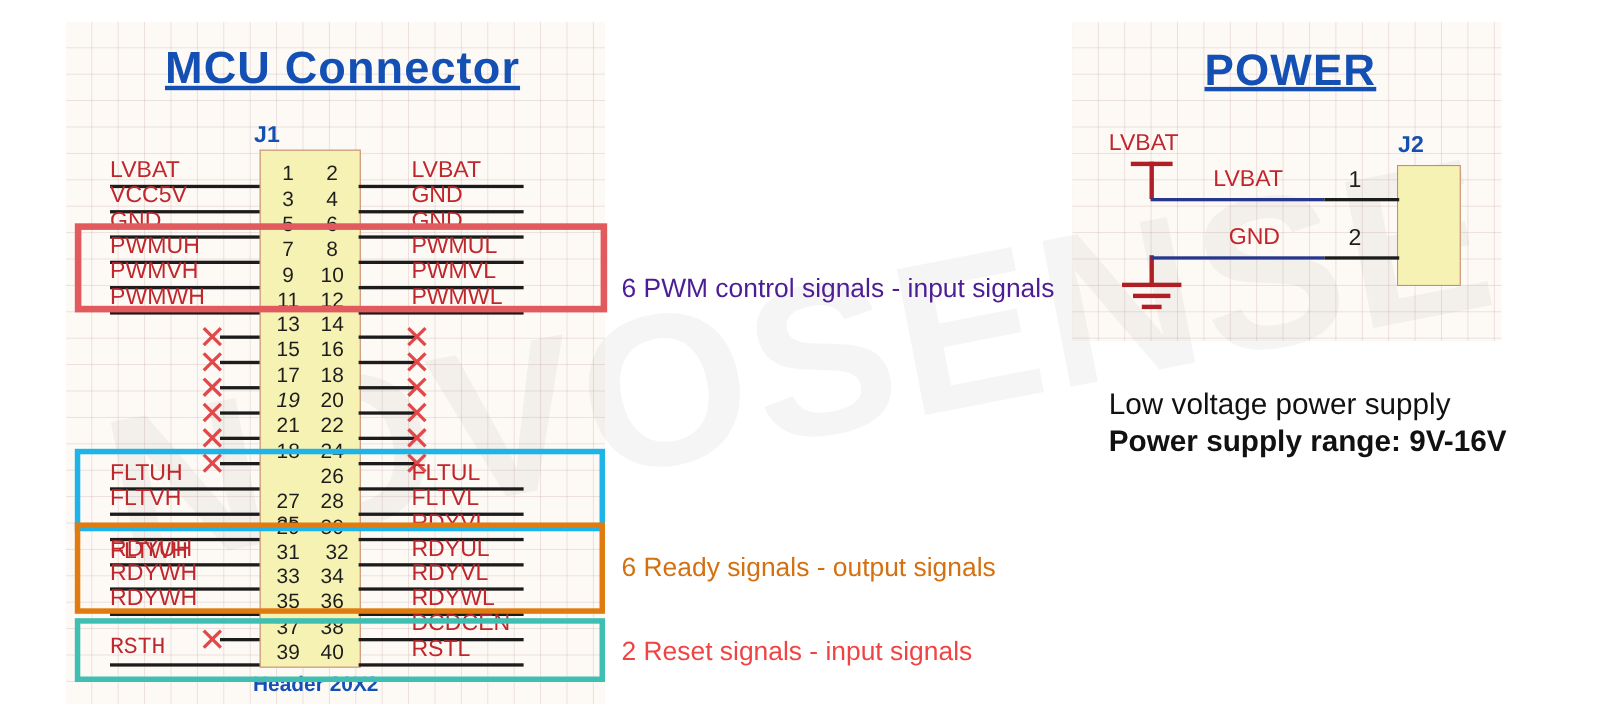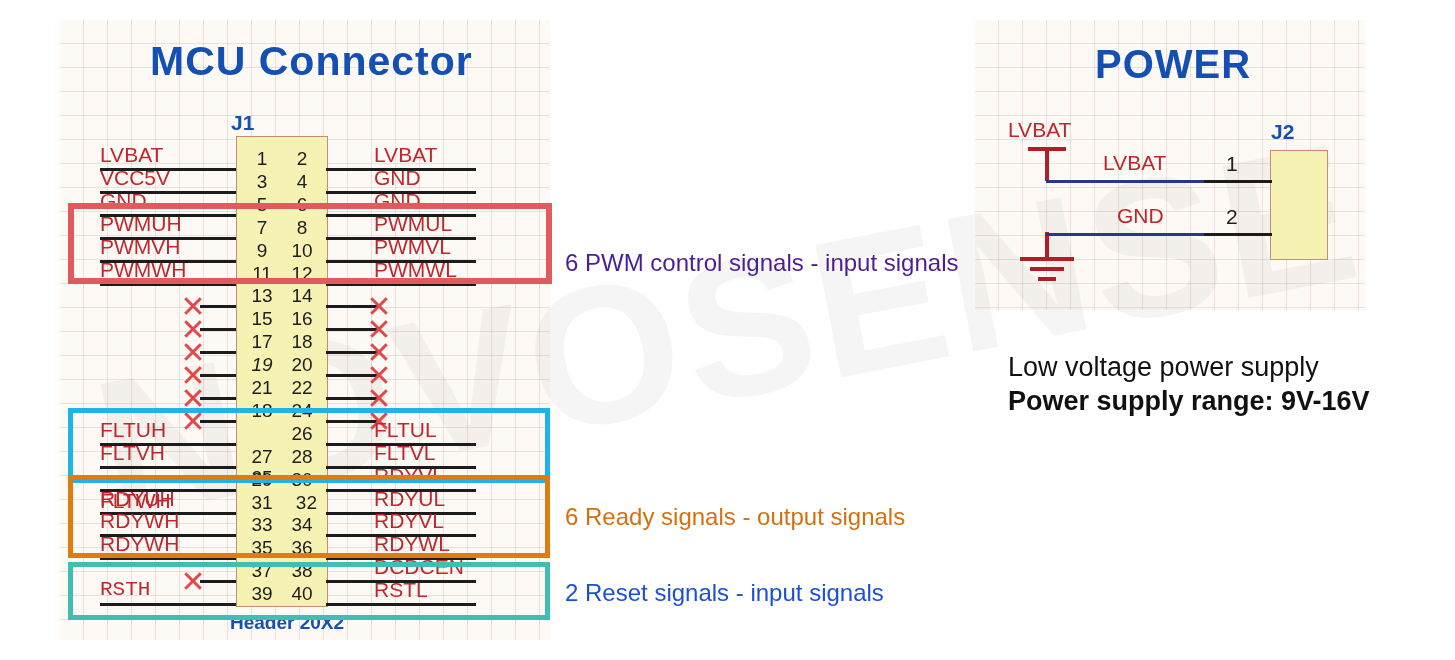--- a/index.html
+++ b/index.html
@@ -32,21 +32,21 @@
   #watermark span{
     font-size:196px;font-weight:700;letter-spacing:4px;
     color:rgba(120,120,120,.075);
     transform:rotate(-11deg);white-space:nowrap;
     font-family:"Liberation Sans", sans-serif;
   }
 
   
   .block-title{
     position:absolute;color:#1450b4;font-weight:700;
-    font-family:"Liberation Sans", sans-serif;white-space:nowrap;
+    font-family:"Liberation Sans", sans-serif;white-space:nowrap;text-decoration:underline;
   }
   #title-mcu{left:150px;top:38px;font-size:41px;letter-spacing:1px;}
   #title-power{left:1095px;top:42px;font-size:40px;letter-spacing:1px;}
 
   .ref-des{
     position:absolute;color:#1450b4;font-weight:700;font-size:21px;
   }
   #refdes-j1{left:231px;top:111px;}
   #refdes-j2{left:1271px;top:120px;}
 
@@ -251,21 +251,21 @@
       <div class="net right" style="top: 578.1px;">RSTL</div>
     </div>
 
   <div class="hl" id="hl-pwm" style="left: 68px; top: 203px; width: 472px; height: 69px; border-width: 6px; border-color: rgb(224, 90, 94);"></div>
   <div class="hl" id="hl-fault" style="left: 68px; top: 408px; width: 472px; height: 65px; border-width: 5px; border-color: rgb(30, 180, 232);"></div>
   <div class="hl" id="hl-ready" style="left: 68px; top: 475px; width: 472px; height: 73px; border-width: 5px; border-color: rgb(224, 123, 16);"></div>
   <div class="hl" id="hl-reset" style="left: 68px; top: 562px; width: 472px; height: 48px; border-width: 5px; border-color: rgb(63, 191, 178);"></div>
 
   <div class="anno" id="anno-pwm" style="left: 565px; top: 225px; color: #4c1d95; margin-top: 24px;">6 PWM control signals - input signals</div>
   <div class="anno" id="anno-ready" style="left: 565px; top: 503px; color: rgb(212, 112, 15);">6 Ready signals - output signals</div>
-  <div class="anno" id="anno-reset" style="left: 565px; top: 579px; color: #1d4ed8;">2 Reset signals - input signals</div>
+  <div class="anno" id="anno-reset" style="left: 565px; top: 579px; color: #ef4444;">2 Reset signals - input signals</div>
 
   <div class="block-title" id="title-power">POWER</div>
   <div class="ref-des" id="refdes-j2">J2</div>
   <div class="conn-body" id="body-j2"></div>
 
   <div class="pwr-label" style="left:1008px;top:118px;">LVBAT</div>
   <div class="bar" style="left:1028px;top:147px;width:38px;height:4px;"></div>
   <div class="bar" style="left:1045px;top:147px;width:4px;height:34px;"></div>
 
   <div class="bar" style="left:1045px;top:232px;width:4px;height:28px;"></div>

